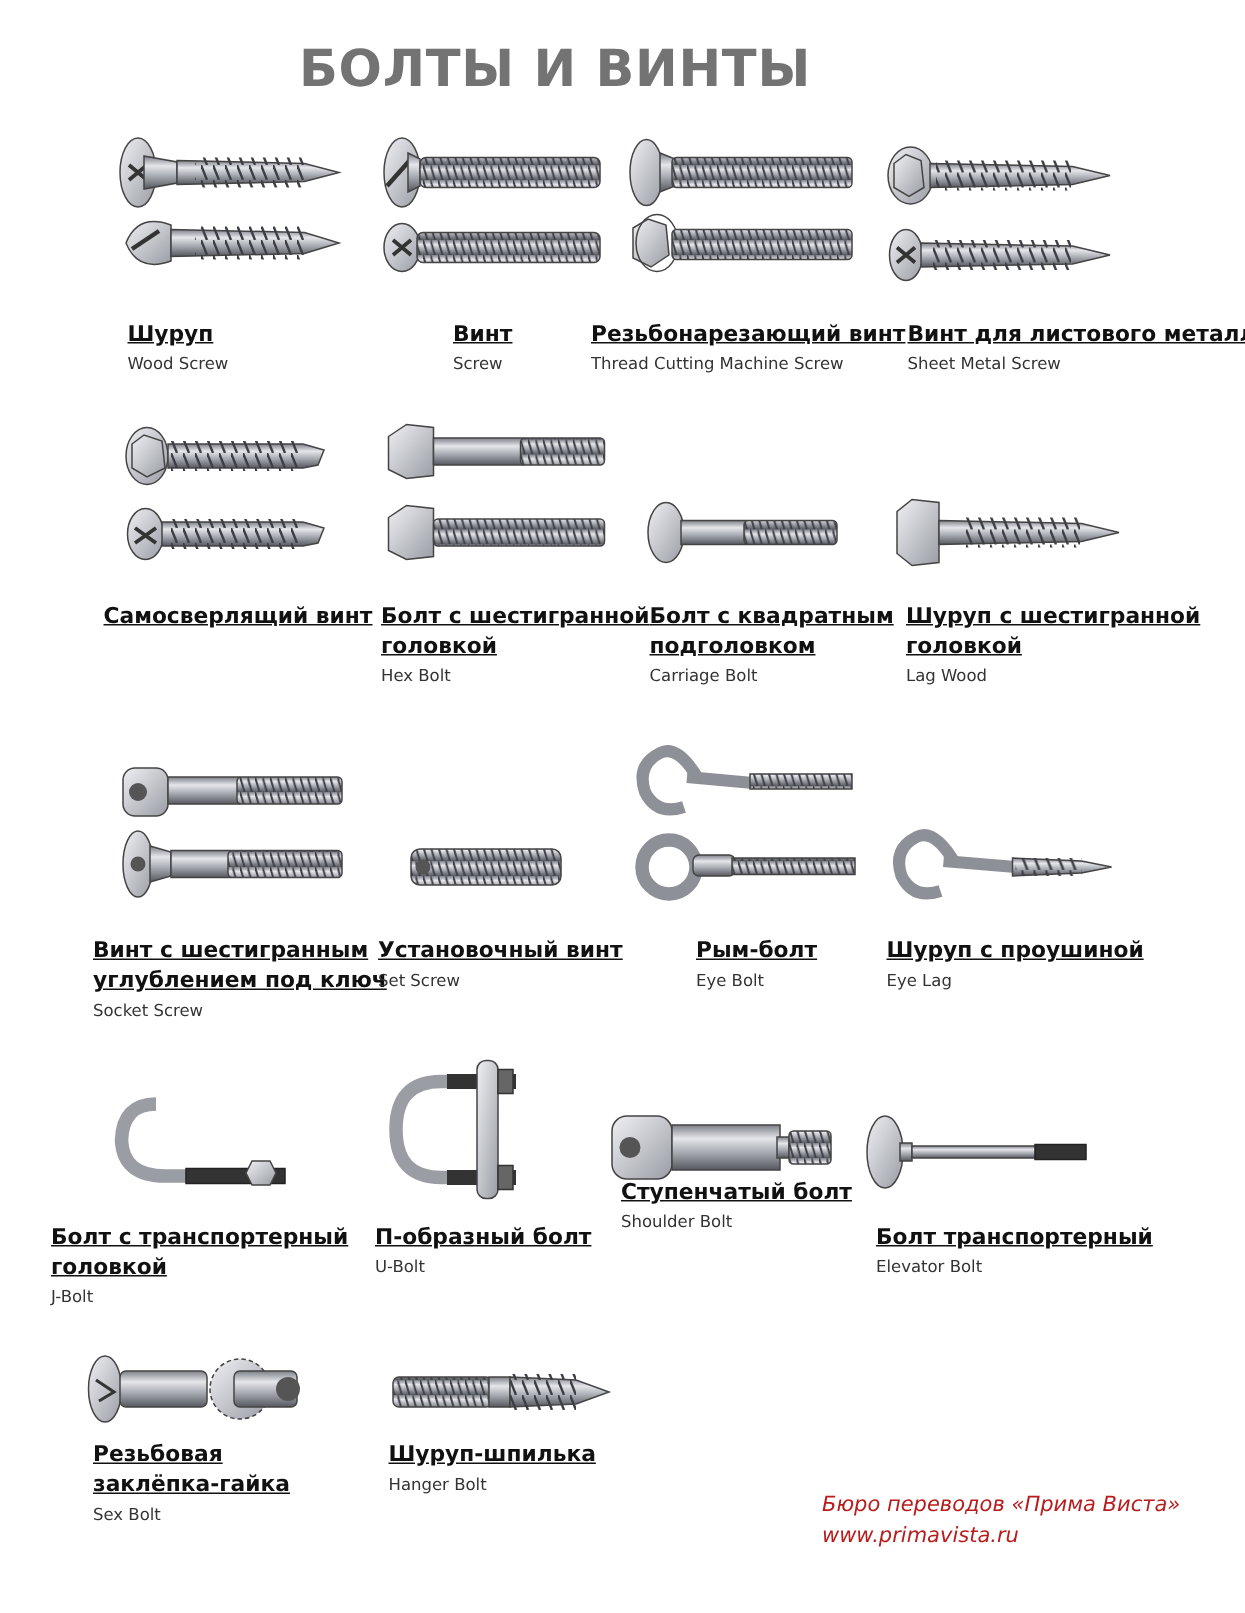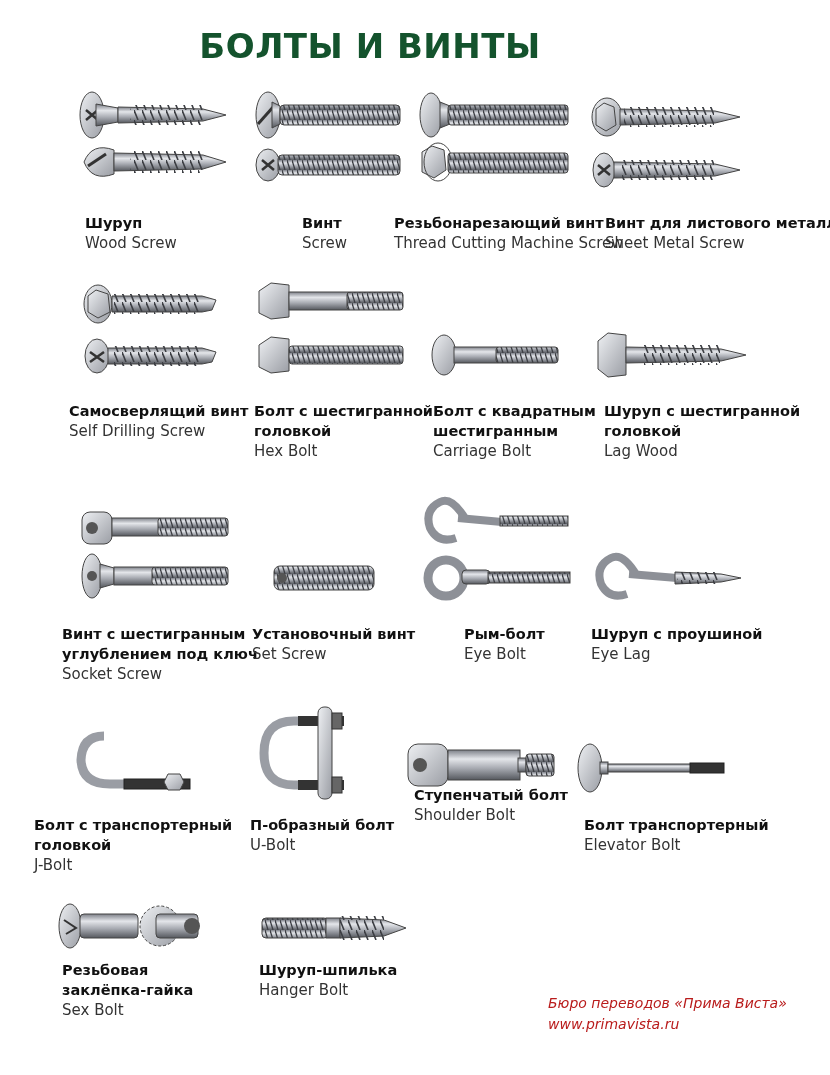--- a/index.html
+++ b/index.html
@@ -1,21 +1,21 @@
 <!DOCTYPE html>
 <html><head>
 <meta charset="utf-8">
 <style>
   html, body { margin:0; padding:0; background:#ffffff; }
   body { width:830px; height:1075px; position:relative; overflow:hidden; font-family:"DejaVu Sans", sans-serif; }
-  .title { position:absolute; left:0; top:26px; width:740px; text-align:center; font-family:"DejaVu Sans", sans-serif; font-weight:bold; font-size:34px; color:#14532d; letter-spacing:0.5px; }
+  .title { position:absolute; left:0; top:26px; width:740px; text-align:center; font-family:"DejaVu Sans", sans-serif; font-weight:bold; font-size:34px; color:#737373; letter-spacing:0.5px; }
   .item { position:absolute; }
   .label { position:absolute; line-height:20px; }
-  .ru { font-weight:bold; font-size:14.5px; color:#111; white-space:nowrap; display:block; }
-  .en { font-size:15px; color:#333; white-space:nowrap; display:block; font-family:"DejaVu Sans", sans-serif; }
+  .ru { font-weight:bold; font-size:14.5px; color:#111; white-space:nowrap; display:block;text-decoration:underline; }
+  .en { font-size:11px; color:#333; white-space:nowrap; display:block; font-family:"DejaVu Sans", sans-serif; }
   .fig { position:absolute; }
   .credit { position:absolute; left:548px; top:993px; font-style:italic; font-size:14px; color:#b91c1c; line-height:21px; font-family:"DejaVu Sans", sans-serif; }
   svg { display:block; overflow:visible; }
 </style>
 </head>
 <body>
 
 <svg width="0" height="0" style="position:absolute">
   <defs>
     <linearGradient id="metal" x1="0" y1="0" x2="0" y2="1">
@@ -122,21 +122,20 @@
       <path d="M30 14 L120 14 L134 18 L130 28 L120 30 L30 30 Z" fill="url(#metal)" stroke="#444"></path>
       <rect x="32" y="12" width="86" height="20" fill="url(#coarse)"></rect>
       <ellipse cx="15" cy="74" rx="12" ry="17" fill="url(#head)" stroke="#444"></ellipse>
       <path d="M8 70 L22 80 M8 80 L22 70" stroke="#333" stroke-width="2.5"></path>
       <path d="M26 66 L120 66 L134 70 L130 80 L120 82 L26 82 Z" fill="url(#metal)" stroke="#444"></path>
       <rect x="30" y="64" width="88" height="20" fill="url(#coarse)"></rect>
     </svg>
   </div>
   <div class="label" style="left:69px;top:401px">
     <span class="ru">Самосверлящий винт</span>
-    <span class="en">Self Drilling Screw</span>
   </div>
 </div>
 
 <div class="item">
   <div class="fig" style="left:257px;top:283px">
     <svg width="150" height="100">
       <polygon points="2,8 14,0 32,2 32,34 14,36 2,30" fill="url(#head)" stroke="#444"></polygon>
       <rect x="32" y="9" width="60" height="18" fill="url(#metal)" stroke="#444"></rect>
       <rect x="90" y="9" width="56" height="18" rx="3" fill="url(#thread)" stroke="#444"></rect>
       <polygon points="2,62 14,54 32,56 32,88 14,90 2,84" fill="url(#head)" stroke="#444"></polygon>
@@ -153,21 +152,21 @@
 <div class="item">
   <div class="fig" style="left:430px;top:333px">
     <svg width="140" height="50">
       <ellipse cx="14" cy="22" rx="12" ry="20" fill="url(#head)" stroke="#444"></ellipse>
       <rect x="24" y="14" width="44" height="16" fill="url(#metal)" stroke="#444"></rect>
       <rect x="66" y="14" width="62" height="16" rx="3" fill="url(#thread)" stroke="#444"></rect>
     </svg>
   </div>
   <div class="label" style="left:433px;top:401px">
     <span class="ru">Болт с квадратным</span>
-    <span class="ru">шестигранным</span>
+    <span class="ru">подголовком</span>
     <span class="en">Carriage Bolt</span>
   </div>
 </div>
 
 <div class="item">
   <div class="fig" style="left:596px;top:333px">
     <svg width="160" height="50">
       <polygon points="2,8 12,0 30,2 30,42 12,44 2,36" fill="url(#head)" stroke="#444"></polygon>
       <path d="M30 14 L125 16 L150 22 L125 28 L30 30 Z" fill="url(#metal)" stroke="#444"></path>
       <rect x="48" y="12" width="76" height="20" fill="url(#coarse)"></rect>

